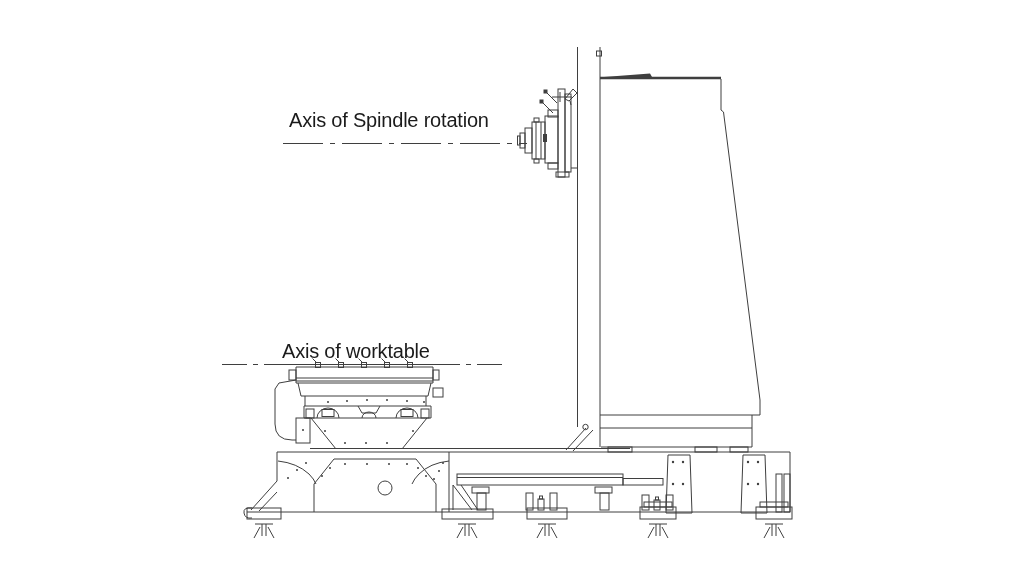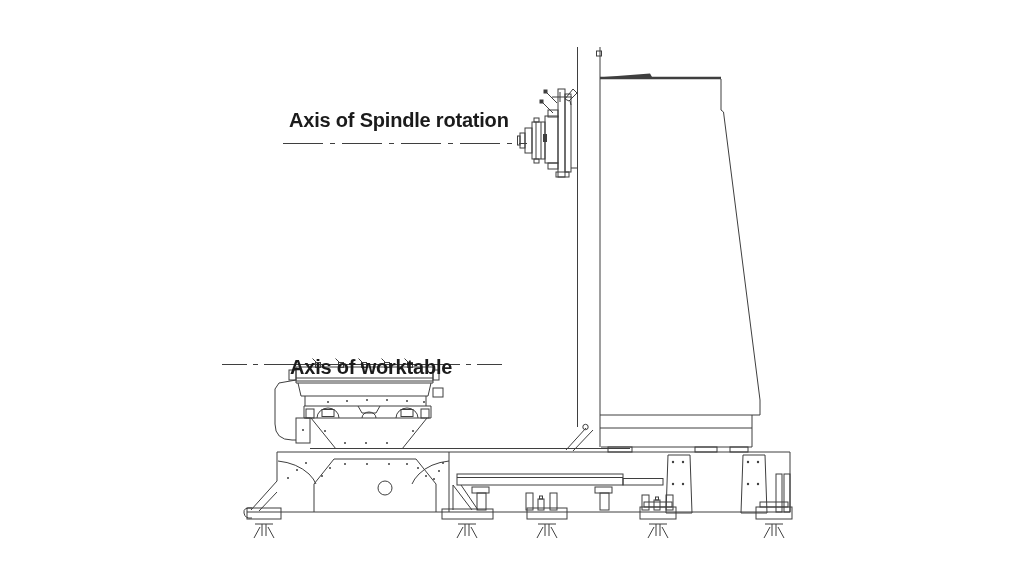--- a/index.html
+++ b/index.html
@@ -1,25 +1,25 @@
 <!DOCTYPE html>
 <html><head>
 <meta charset="utf-8">
 <style>
   html,body{margin:0;padding:0;background:#fff;}
   #stage{
     position:relative;width:1024px;height:576px;background:#ffffff;
     font-family:"Liberation Sans", sans-serif;overflow:hidden;
   }
   .axis-label{
-    position:absolute;color:#1b1b1b;font-weight:700;font-size:20px;
+    position:absolute;color:#1b1b1b;font-weight:400;font-size:20px;
     letter-spacing:-0.2px;white-space:nowrap;line-height:1.1;
   }
   #spindle-label{left:289px;top:109px;}
-  #worktable-label{left:282px;top:356px;margin-left:8px;}
+  #worktable-label{left:282px;top:340px;}
   svg{position:absolute;left:0;top:0;}
   .ln{stroke:#3f3f3f;stroke-width:1;fill:none;}
   .thick{stroke:#3f3f3f;stroke-width:2.4;fill:none;}
   .fill{fill:#3f3f3f;stroke:none;}
   .dot{fill:#3f3f3f;stroke:none;}
 </style>
 </head>
 <body>
 
 <div id="stage">

